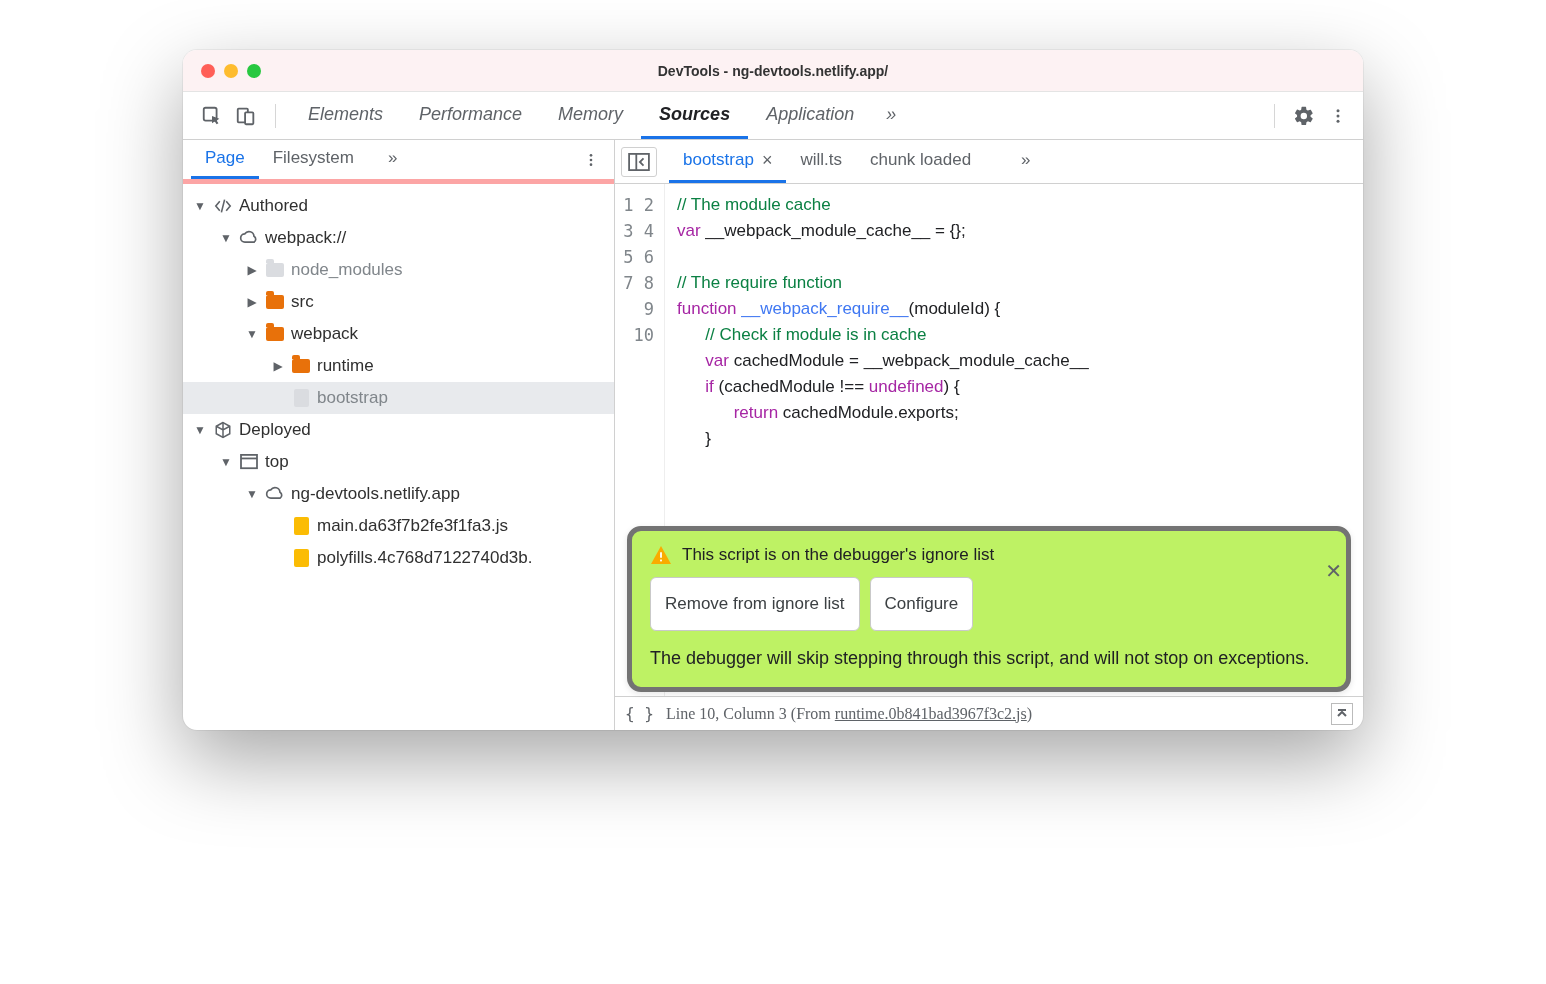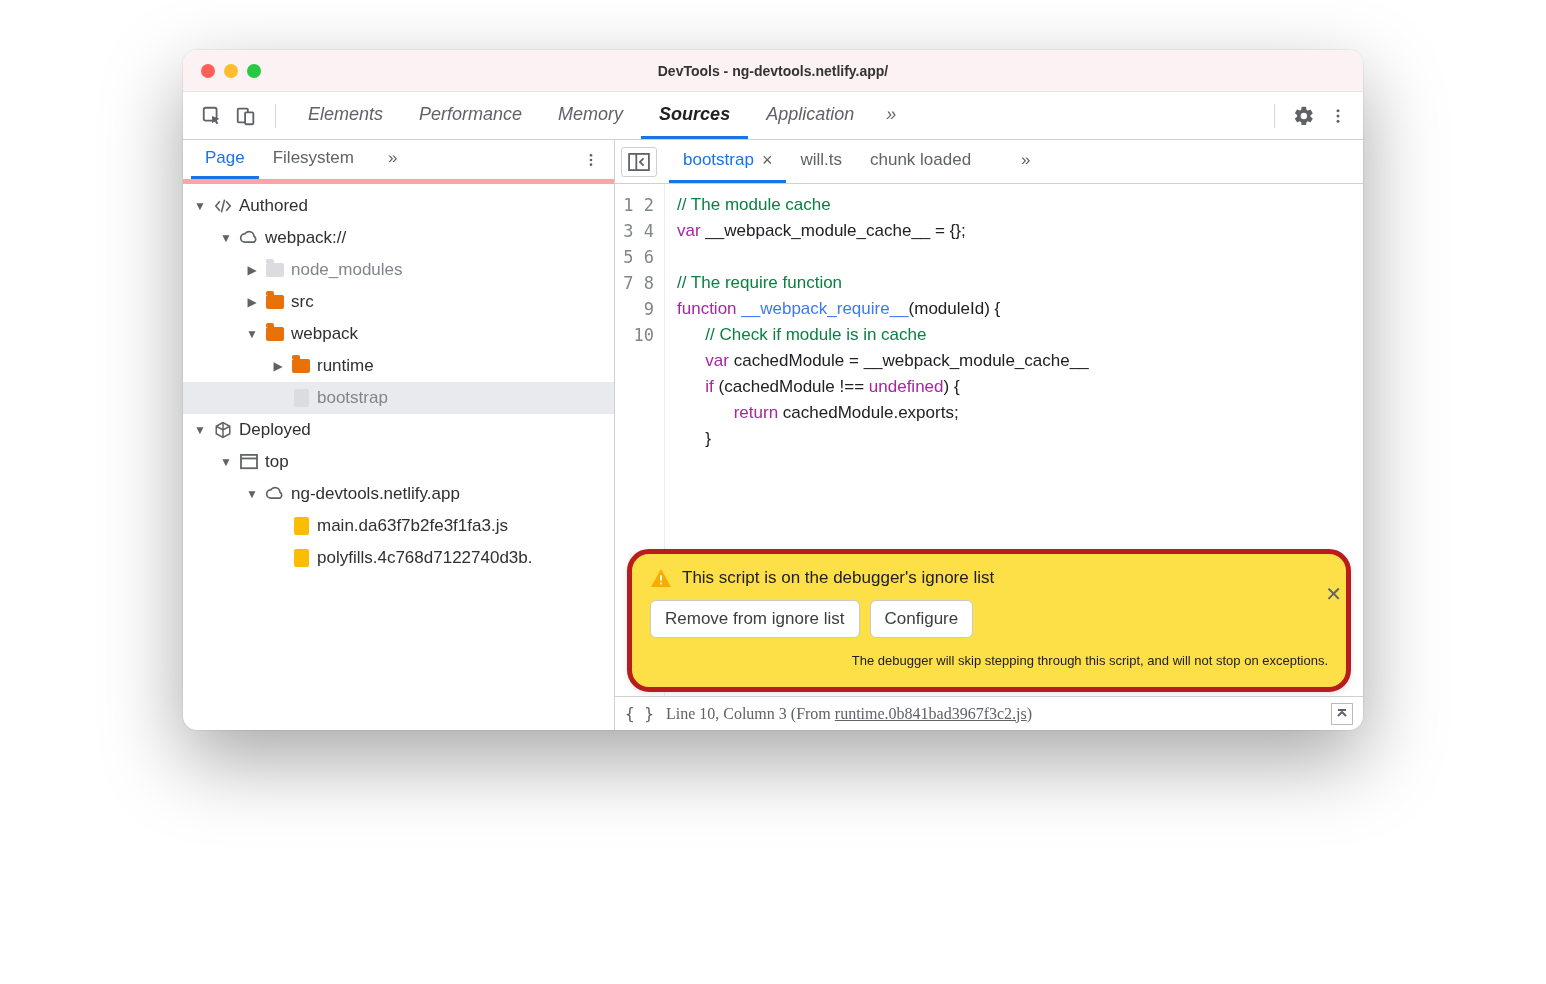--- a/index.html
+++ b/index.html
@@ -108,34 +108,34 @@
   .code-wrap { flex:1; display:flex; overflow:hidden; position:relative;}
   .gutter { width:50px; text-align:right; padding:8px 10px 8px 0; color:#80868b; font-family: Menlo, Consolas, monospace; font-size:17px; background:#fff; border-right:1px solid #eee; line-height:26px;}
   .code { flex:1; padding:8px 12px; font-family:Liberation Sans, sans-serif; font-size:17px; line-height:26px; white-space:pre; overflow:hidden;}
   .c-comment { color:#0b8043; }
   .c-kw { color:#a626a4; }
   .c-fn { color:#4078f2; }
   .c-var { color:#202124; }
   
   .infobar {
     position:absolute; left:12px; right:12px; bottom:38px;
-    border: 5px solid #b91c1c; border-radius:22px;
-    background:#fde047;
+    border: 5px solid #737373; border-radius:14px;
+    background:#bef264;
     padding: 14px 18px 16px 18px;
     box-shadow: 0 2px 6px rgba(0,0,0,0.1);
   }
   .infobar .row1 { display:flex; align-items:center; gap:10px; font-size:17px; color:#202124; position:relative;}
   .warn-icon { width:22px; height:20px; }
   .infobar .closex { position:absolute; right:4px; top:28px; font-size:20px; color:#5f6368; cursor:pointer;}
   .infobar .btnrow { margin-top:12px; display:flex; gap:10px;}
   .ibtn {
-    padding: 8px 14px; background:#fff; border:1px solid #c9c9c9; border-radius:6px;
+    padding: 16px 14px; background:#fff; border:1px solid #c9c9c9; border-radius:6px;
     font-size:17px; color:#3c4043; cursor:pointer;
   }
-  .infobar .desc { margin-top:14px; font-size:13px; color:#202124; line-height:1.45;text-align:right;}
+  .infobar .desc { margin-top:14px; font-size:18px; color:#202124; line-height:1.45;}
   
   .statusbar {
     height:34px; border-top:1px solid #d0d0d0;
     display:flex; align-items:center; padding:0 10px; gap:12px; font-size:16px;
     color:#5f6368;
   }
   .statusbar .braces { font-family:Menlo,monospace; cursor:pointer; }
   .statusbar .loc { color:#5f6368;font-family:Liberation Serif, serif; }
   .statusbar .from { text-decoration:underline; }
   .statusbar .step { margin-left:auto; width:22px; height:22px; border:1px solid #bbb; display:flex; align-items:center; justify-content:center; cursor:pointer;}

